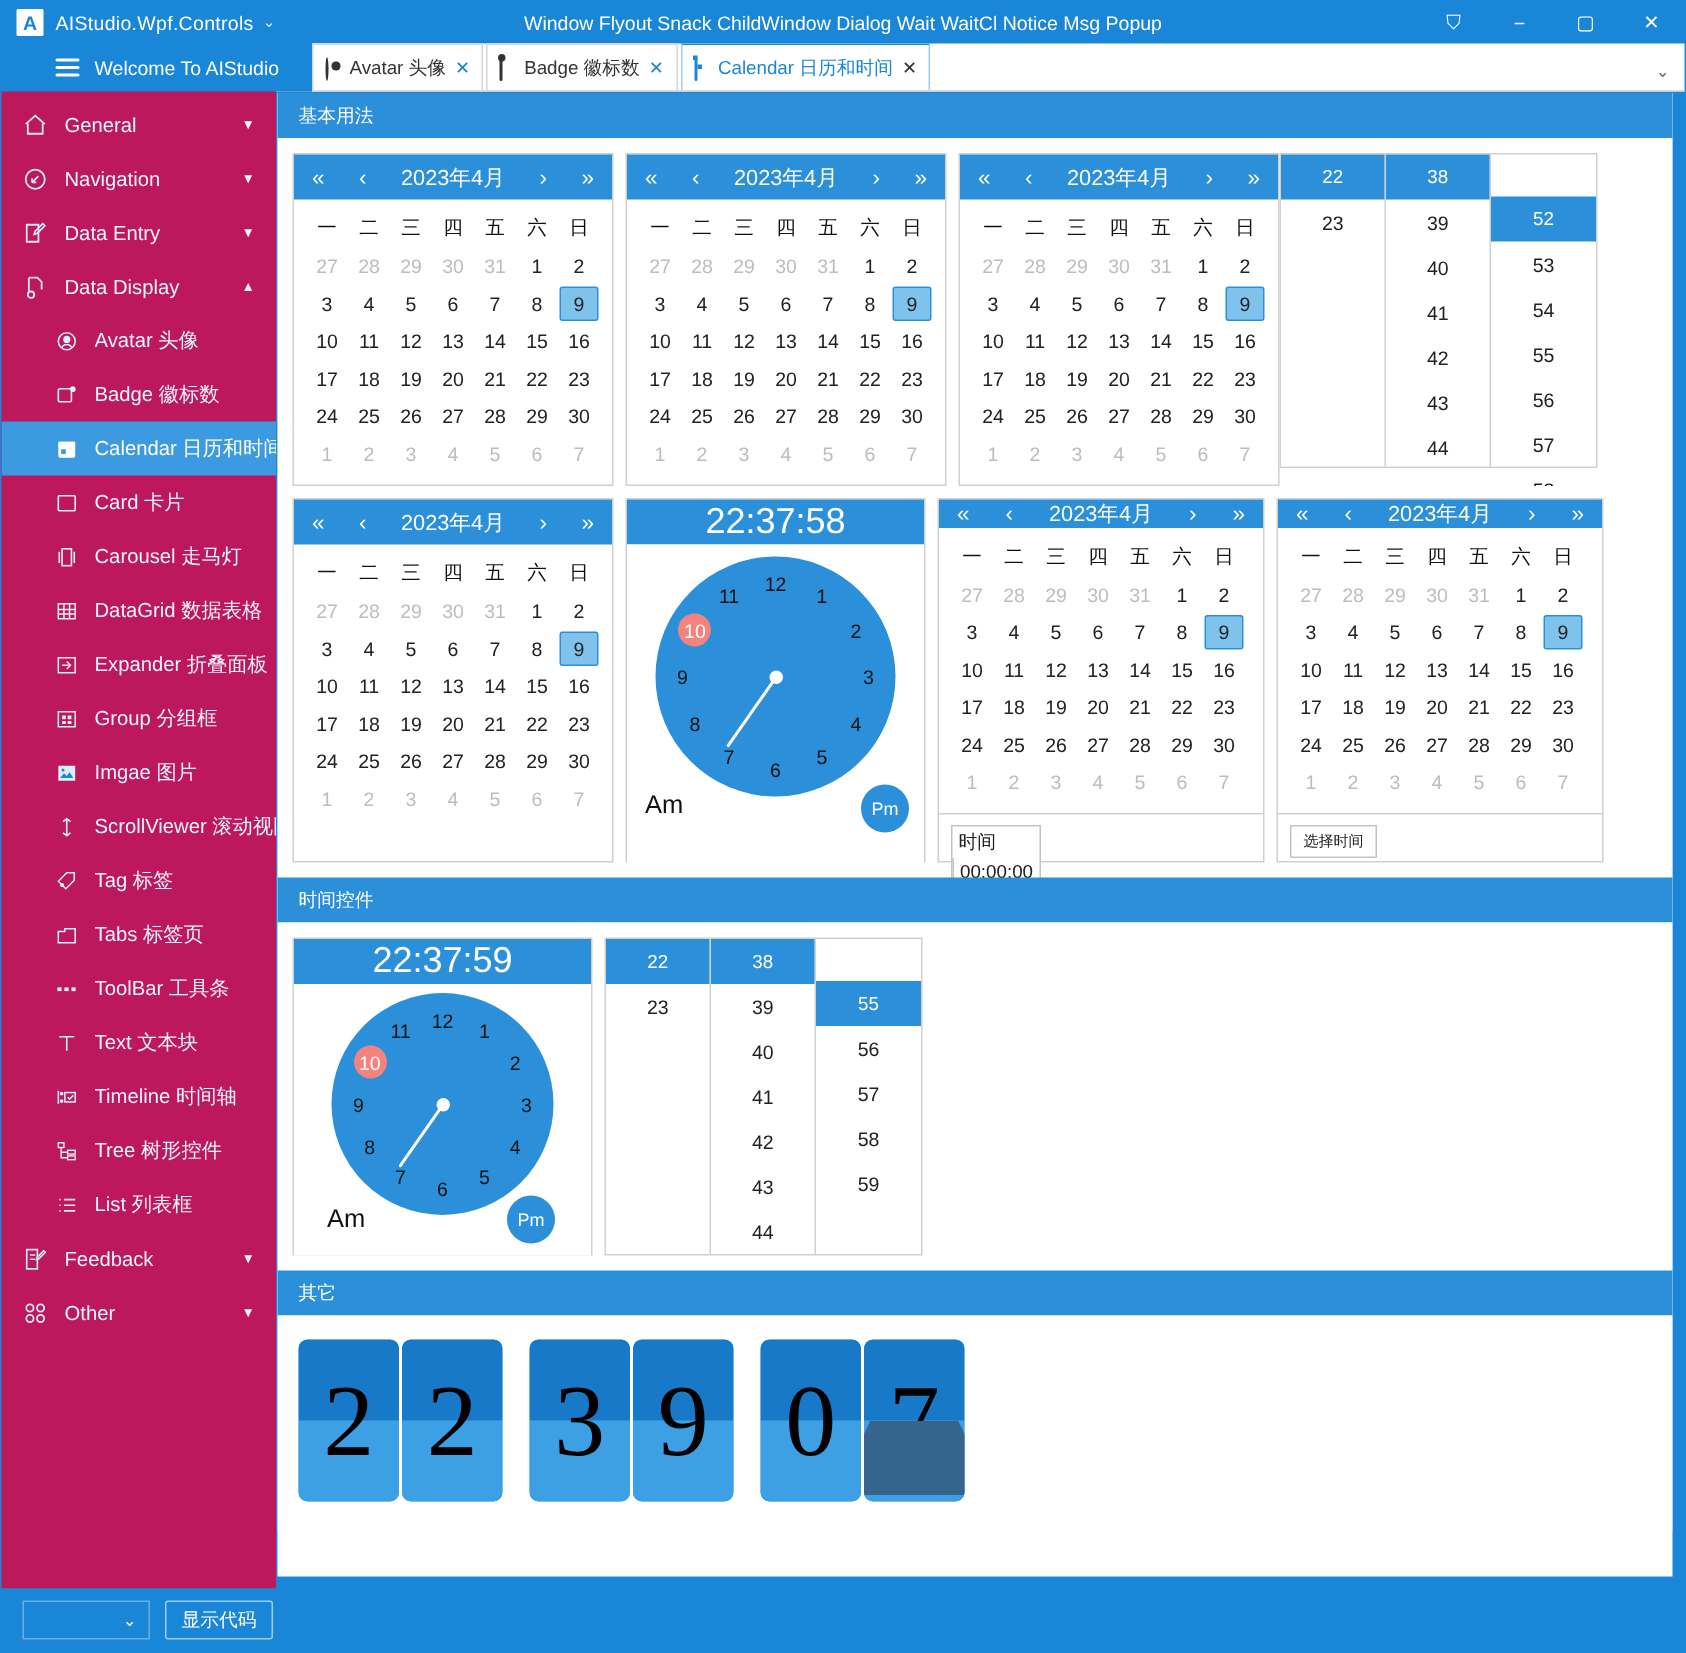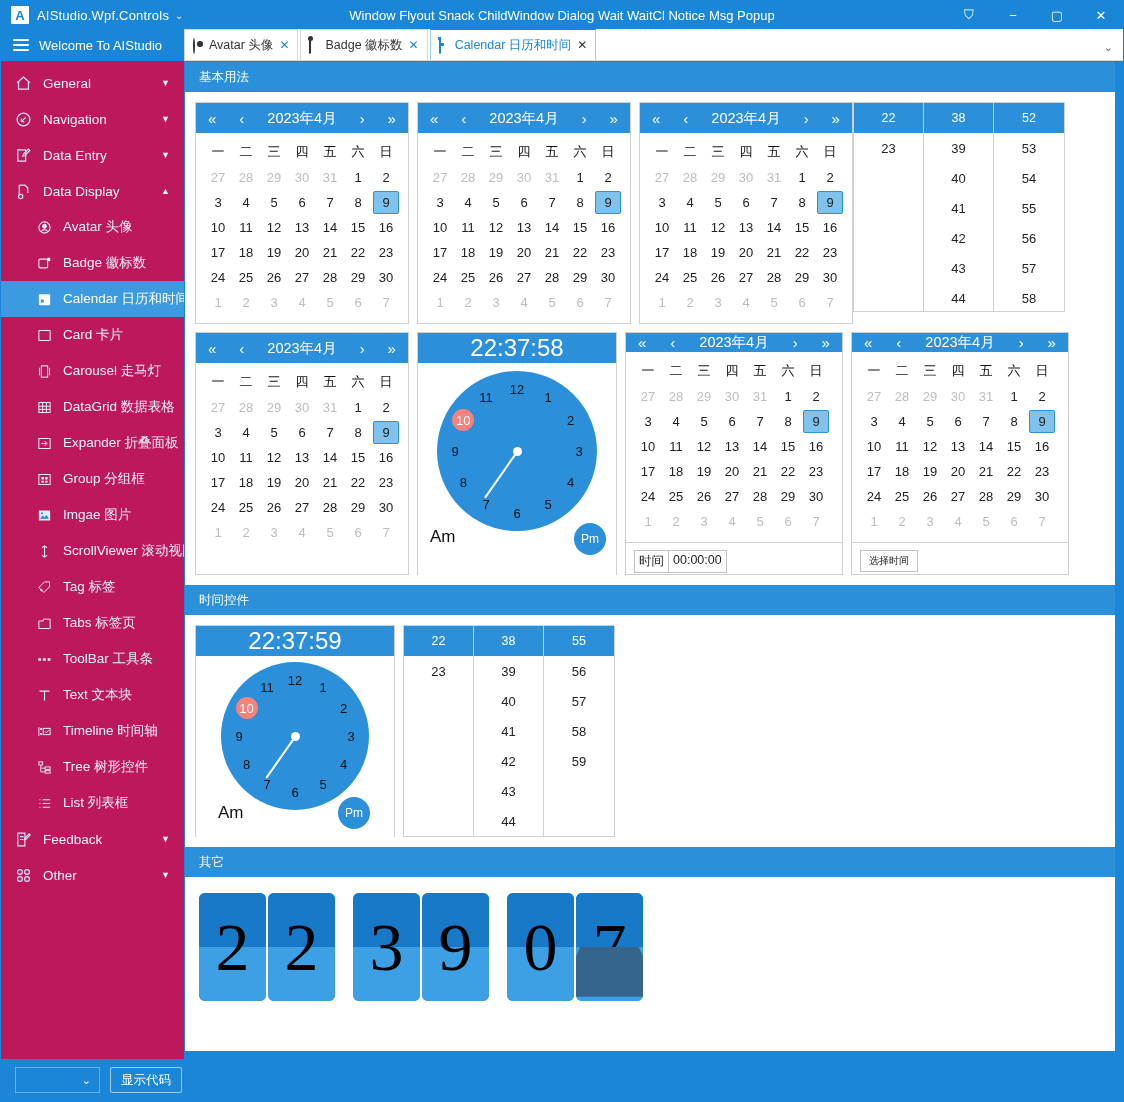--- a/index.html
+++ b/index.html
@@ -42,21 +42,21 @@
   }
   .tb-icon-btn {
     width: 44px; height: 28px; display: flex; align-items: center;
     justify-content: center; font-size: 13px; color: #fff;
   }
 
   
   .midrow { display: flex; flex: 0 0 32px; height: 32px; background: #1a86d8; }
   .brandzone {
     width: 183px; flex: 0 0 183px; display: flex; align-items: center;
-    color: #fff; background: #1a86d8;
+    color: #fff; background: #1a86d8; margin-left: 24px;
   }
   .hamb { width: 16px; margin-left: 12px; margin-right: 10px; flex: 0 0 16px; }
   .hamb i { display: block; height: 2px; background: #fff; margin: 3px 0; border-radius: 1px; }
   .brandtxt { font-size: 13px; }
   .tabstrip {
     flex: 1; background: #ffffff; display: flex; align-items: flex-end;
     position: relative; border-bottom: 1px solid #d9d9d9;
   }
   .tab {
     height: 31px; display: flex; align-items: center; gap: 3px;
@@ -138,21 +138,21 @@
   .cal-cell.dow { font-size: 13px; color: #111; height: 26px; }
   .cal-cell.out { color: #bdbdbd; }
   .cal-cell.sel {
     background: #7fc3ec; border: 1px solid #2b90d9; border-radius: 2px;
     width: 26px; height: 23px; margin: 1px;
   }
 
   
   .listcols { display: flex; }
   .listcol { width: 70px; border-right: 1px solid #d0d0d0; }
-  .listcol:last-child { border-right: none; }
+  .listcol:last-child { border-right: none; margin-top: 28px; }
   .listcol-head {
     background: #2b90d9; color: #fff; font-size: 12.5px;
     height: 30px; display: flex; align-items: center; justify-content: center;
   }
   .listcol-item {
     height: 30px; display: flex; align-items: center; justify-content: center;
     font-size: 13px; color: #222;
   }
 
   
@@ -190,21 +190,21 @@
     border-radius: 50%; background: #2b90d9; color: #fff; font-size: 12px;
     display: flex; align-items: center; justify-content: center;
   }
 
   
   .cal-foot {
     border-top: 1px solid #d0d0d0; padding: 7px 8px; display: flex;
   }
   .mini-field {
     border: 1px solid #c3c3c3; background: #fff; display: flex;
-    font-size: 12.5px; color: #222;
+    font-size: 12.5px; color: #222; flex-direction: column;
   }
   .mini-field span { padding: 2px 4px; }
   .mini-field .divider { border-left: 1px solid #c3c3c3; }
   .mini-btn {
     border: 1px solid #c3c3c3; background: #fff; font-size: 10px;
     color: #222; padding: 3px 8px;
   }
 
   
   .flipwrap { display: flex; align-items: center; padding: 16px 14px 20px; gap: 2px; }

